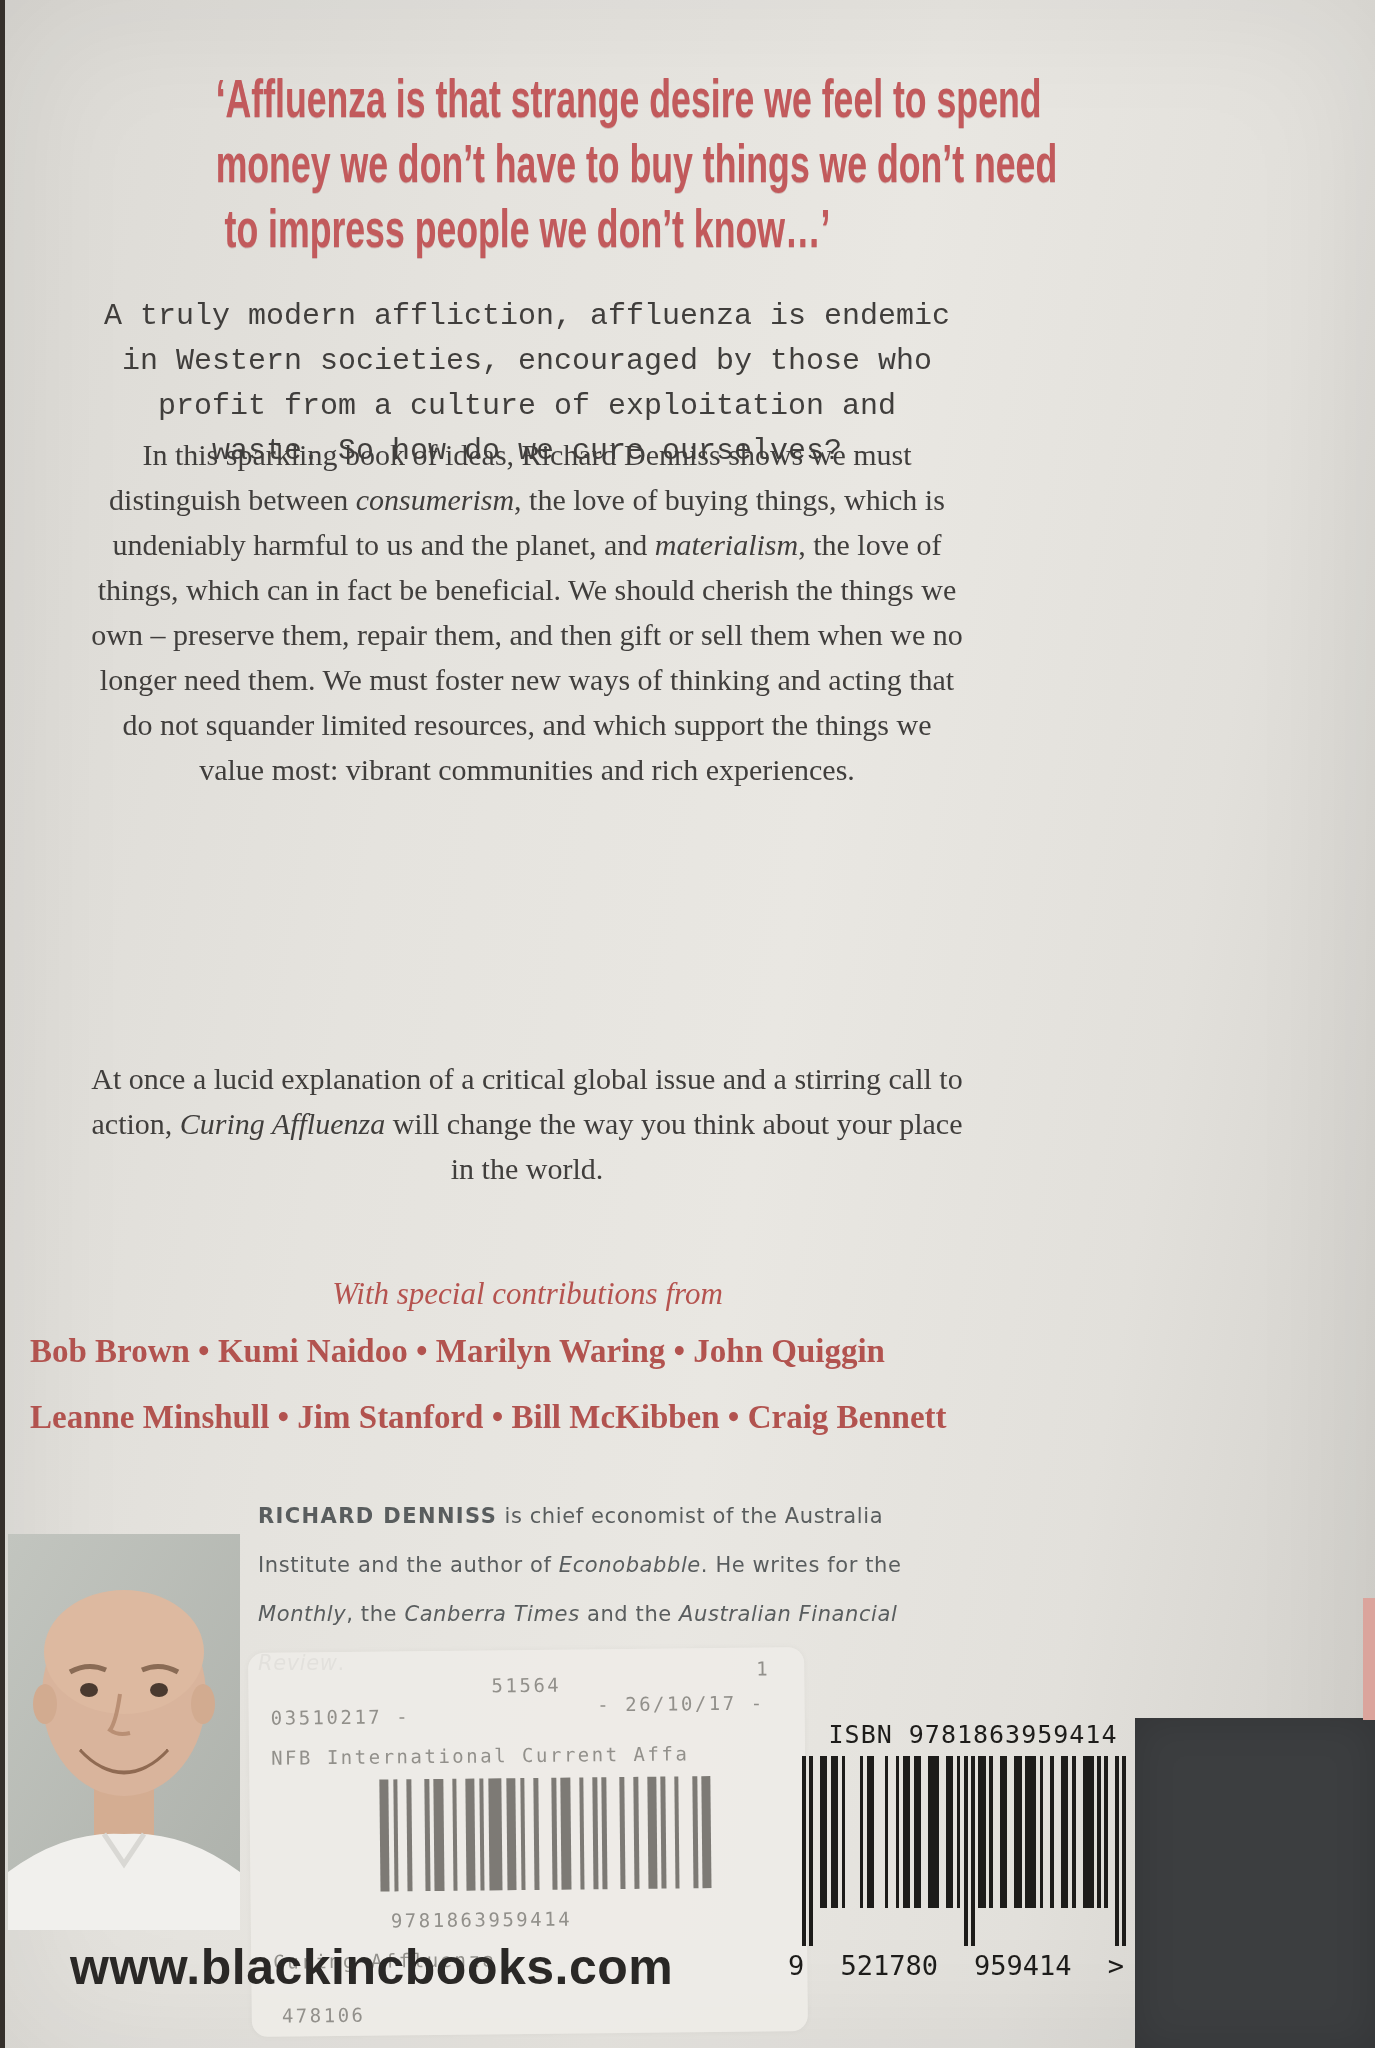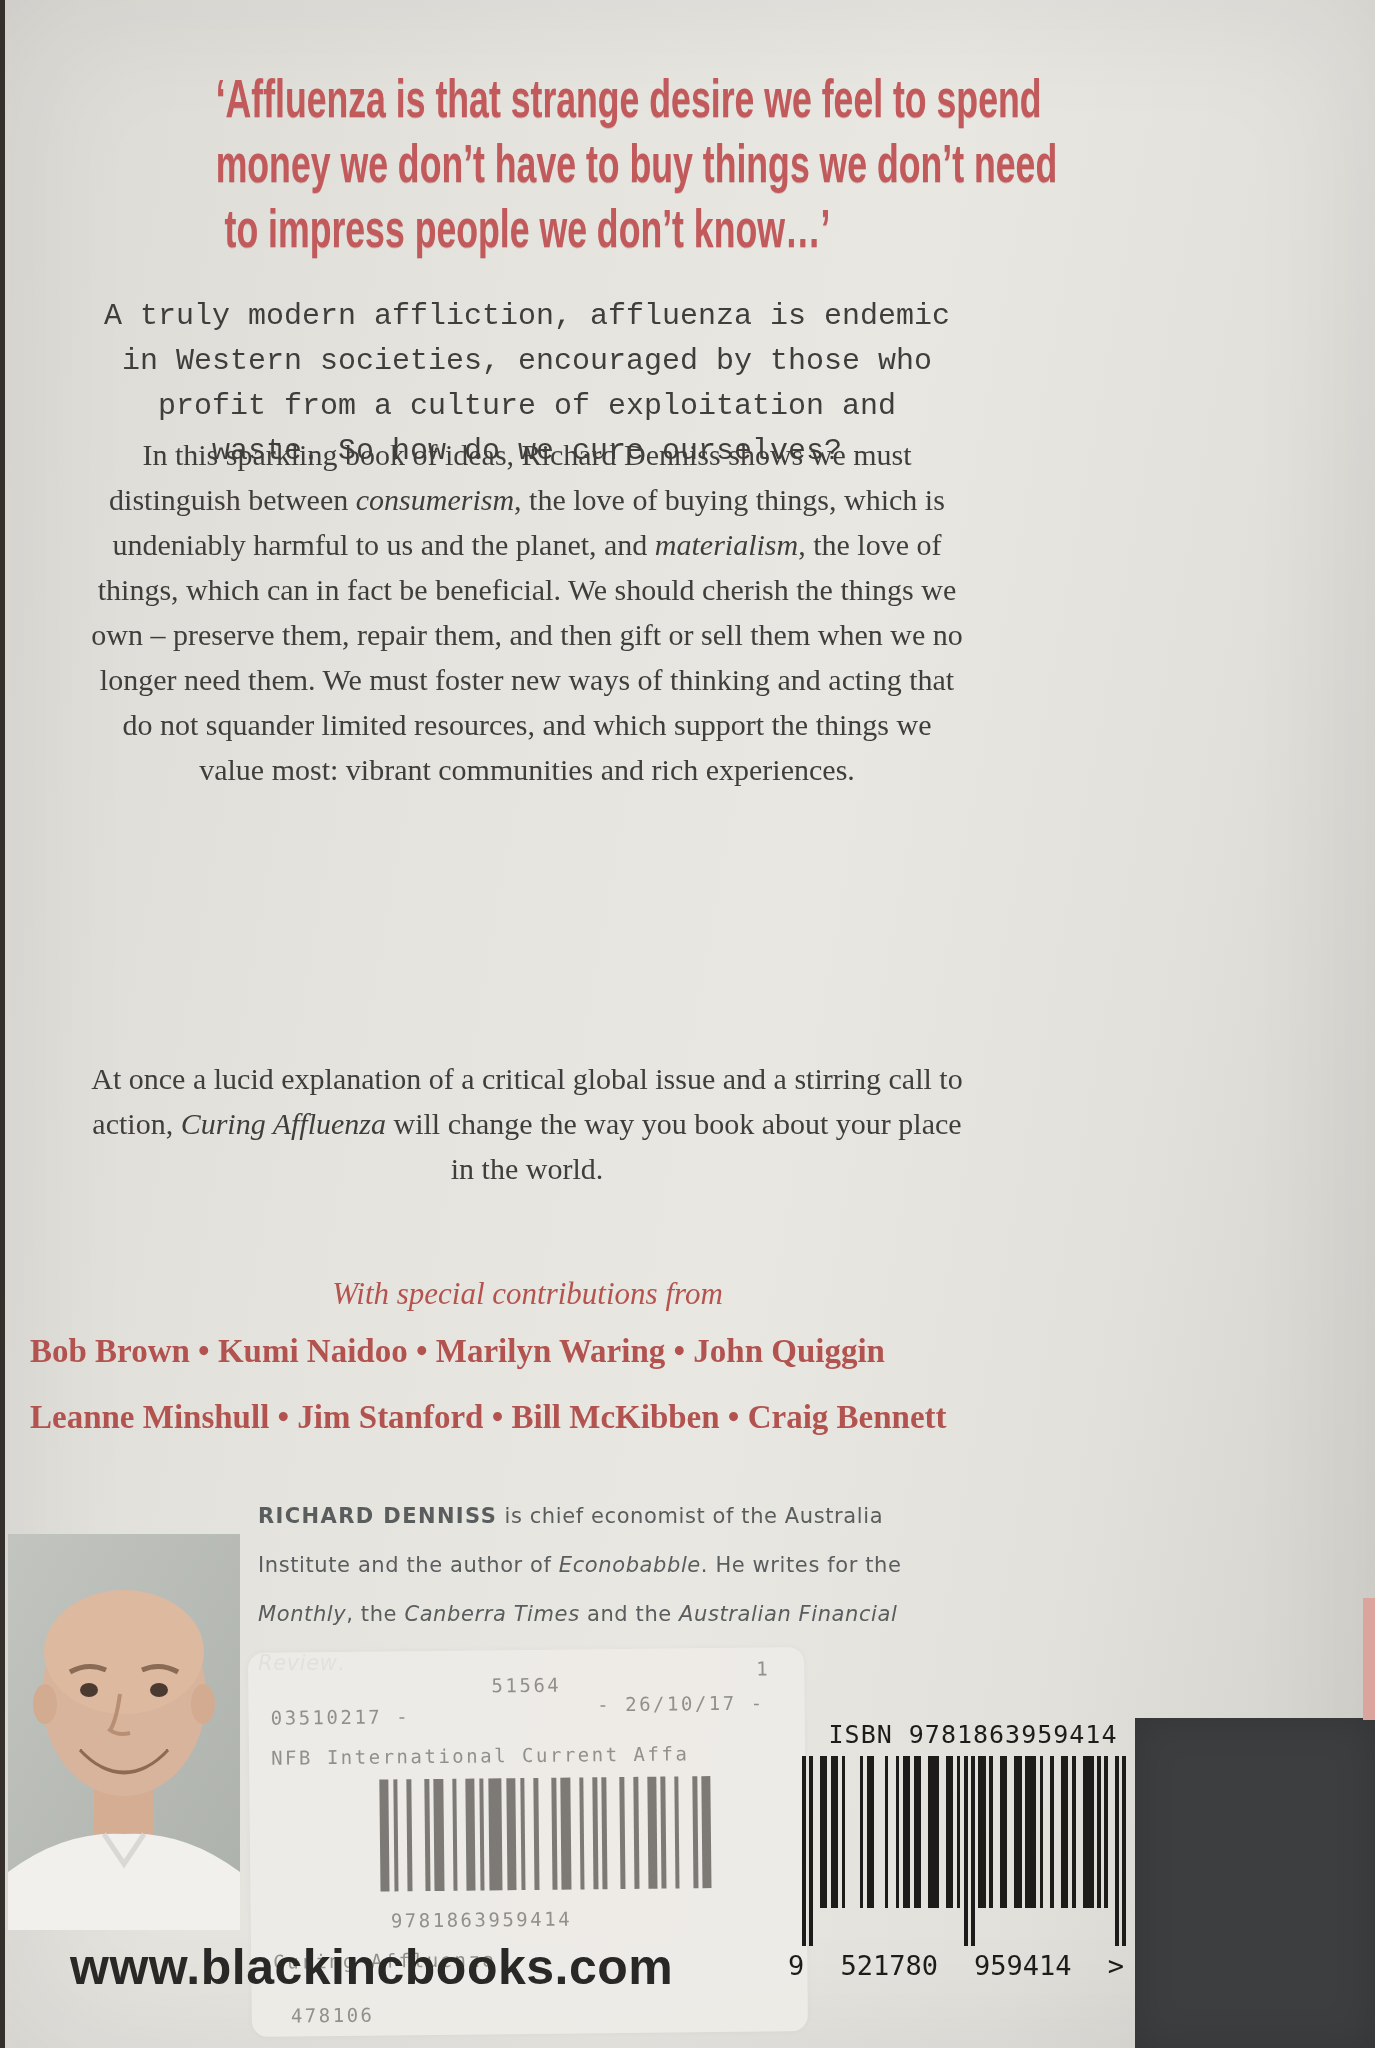--- a/index.html
+++ b/index.html
@@ -43,21 +43,21 @@
            font-family:"DejaVu Sans Mono",monospace;color:#92908b;font-size:19px;letter-spacing:2.5px;
            box-shadow:0 0 6px rgba(0,0,0,0.04);}
   .sticker .st{position:absolute;white-space:nowrap;}
   .st-copy{left:50%;top:24px;transform:translateX(-50%);}
   .st-one{right:34px;top:10px;}
   .st-left{left:22px;top:54px;}
   .st-date{right:40px;top:44px;}
   .st-cat{left:22px;top:94px;}
   .st-isbn{left:140px;top:258px;}
   .st-title{left:22px;top:298px;}
-  .st-bottom{left:30px;top:352px;margin-left:9px;}
+  .st-bottom{left:30px;top:352px;}
   .sticker-barcode{position:absolute;left:130px;top:128px;width:330px;height:112px;}
   
   .barcode .bar{position:absolute;top:0;}
   .isbn-label{position:absolute;left:788px;top:1720px;width:370px;text-align:center;
               font-family:"DejaVu Sans Mono",monospace;font-size:25px;letter-spacing:1px;color:#1d1c1a;}
   .isbn-barcode{position:absolute;left:802px;top:1756px;width:324px;height:190px;}
   .isbn-digits{position:absolute;left:788px;top:1950px;width:336px;display:flex;
                justify-content:space-between;align-items:flex-start;
                font-family:"DejaVu Sans Mono",monospace;font-size:27px;color:#1d1c1a;}
   
@@ -72,21 +72,21 @@
   <div class="cover"></div>
 
   <div class="quote">
     <div class="qline">‘Affluenza is that strange desire we feel to spend</div>
     <div class="qline">money we don’t have to buy things we don’t need</div>
     <div class="qline">to impress people we don’t know…’</div>
   </div>
 
   <div class="para" id="p1">A truly modern affliction, affluenza is endemic in Western societies, encouraged by those who profit from a culture of exploitation and waste. So how do we cure ourselves?</div>
   <div class="para" id="p2"><span>In this sparkling book of ideas, Richard Denniss shows we must distinguish between </span><i>consumerism</i><span>, the love of buying things, which is undeniably harmful to us and the planet, and </span><i>materialism</i><span>, the love of things, which can in fact be beneficial. We should cherish the things we own – preserve them, repair them, and then gift or sell them when we no longer need them. We must foster new ways of thinking and acting that do not squander limited resources, and which support the things we value most: vibrant communities and rich experiences.</span></div>
-  <div class="para" id="p3"><span>At once a lucid explanation of a critical global issue and a stirring call to action, </span><i>Curing Affluenza</i><span> will change the way you book about your place in the world.</span></div>
+  <div class="para" id="p3"><span>At once a lucid explanation of a critical global issue and a stirring call to action, </span><i>Curing Affluenza</i><span> will change the way you think about your place in the world.</span></div>
 
   <div class="contrib-heading">With special contributions from</div>
   <div class="contrib-names">
     <div>Bob Brown • Kumi Naidoo • Marilyn Waring • John Quiggin</div>
     <div>Leanne Minshull • Jim Stanford • Bill McKibben • Craig Bennett</div>
   </div>
 
   <div class="photo">
     <svg width="232" height="396" viewBox="0 0 232 396">
       <defs>

